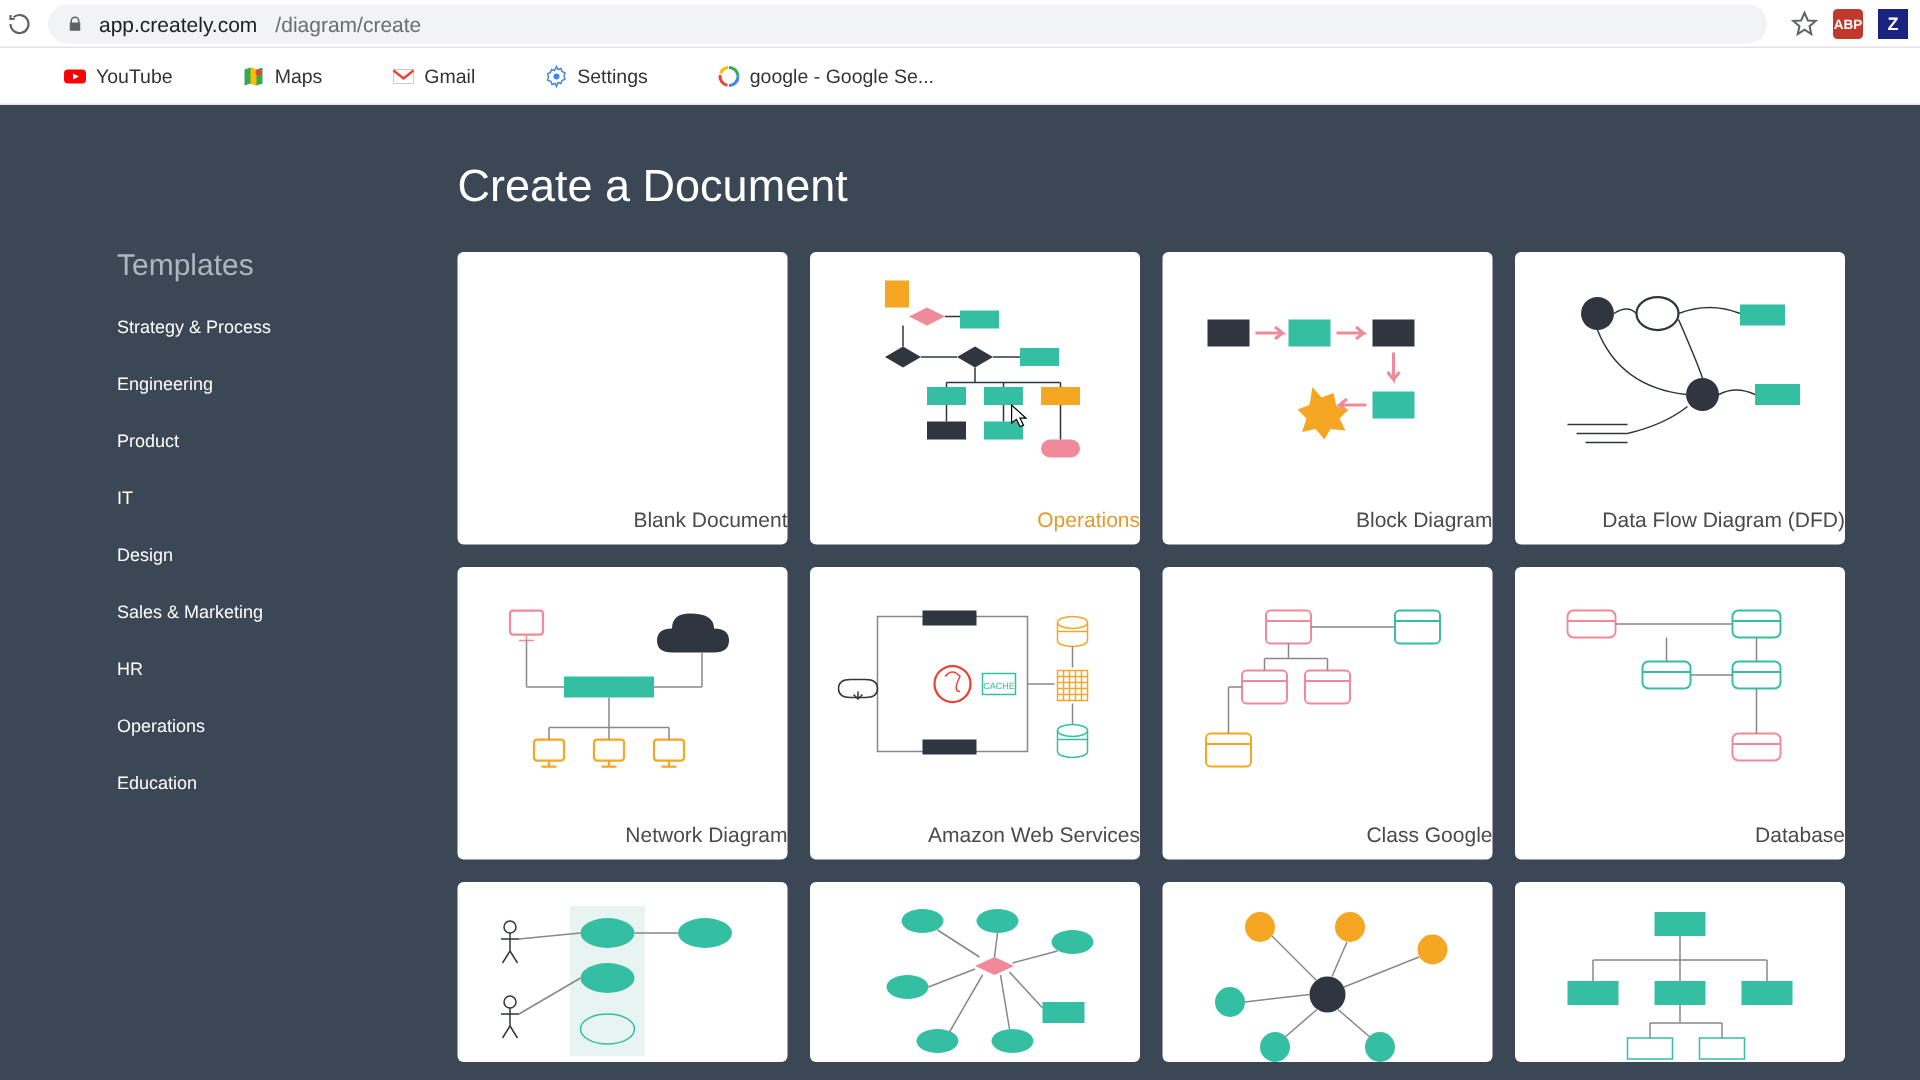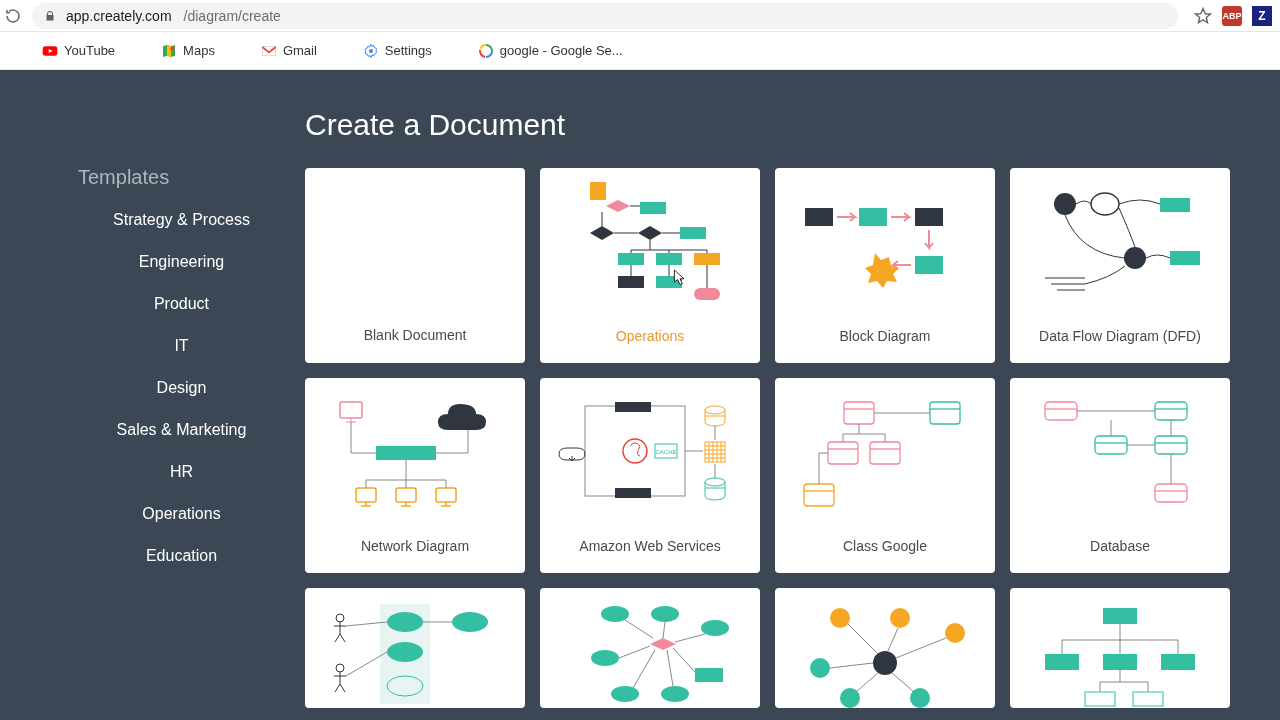--- a/index.html
+++ b/index.html
@@ -18,30 +18,30 @@
   .ext-z { width: 20px; height: 20px; background: #1a237e; color:#fff; font-size:12px; font-weight:700; display:flex; align-items:center; justify-content:center; }
 
   .bookmarks-bar { height: 38px; background:#fff; display:flex; align-items:center; gap: 22px; padding: 0 18px; font-size:13px; color:#333; border-bottom: 1px solid #e4e4e4; }
   .bm-item { display:flex; align-items:center; gap:6px; cursor:pointer;padding-left:24px; }
   .bm-ico { width:16px; height:16px; display:inline-block; }
 
   
   .app { flex:1; background:#3b4754; display:flex; }
   .sidebar { width: 285px; padding: 96px 0 0 78px; }
   .sidebar-title { color:#aeb6bd; font-size:20px; margin-bottom: 22px; }
-  .sidebar-item { color:#fff; font-size:16px; margin-bottom: 24px; cursor:pointer;text-align:center; }
+  .sidebar-item { color:#fff; font-size:12px; margin-bottom: 24px; cursor:pointer; }
 
   .main { flex:1; padding: 38px 52px 0 20px; overflow:hidden; }
   .page-title { color:#fff; font-size:30px; font-weight:400; margin-bottom: 26px; }
 
   .grid { display:grid; grid-template-columns: repeat(4, 220px); gap: 15px; }
   .card { background:#fff; border-radius:4px; height: 195px; display:flex; flex-direction:column; cursor:pointer; position:relative; }
   .card.row3 { height: 120px; }
   .thumb { flex:1; display:flex; align-items:center; justify-content:center; padding:10px; }
-  .caption { text-align:center; font-size:14px; color:#4a4a4a; padding: 10px 0 20px; }
+  .caption { text-align:right; font-size:14px; color:#4a4a4a; padding: 10px 0 9px; }
   .caption.highlight { color:#e49a2d; }
 
   .cursor-ptr { position:absolute; width:16px; height:20px; }
 
   svg { display:block; }
 </style>
 </head>
 <body>
 
 <div class="chrome-bar">

